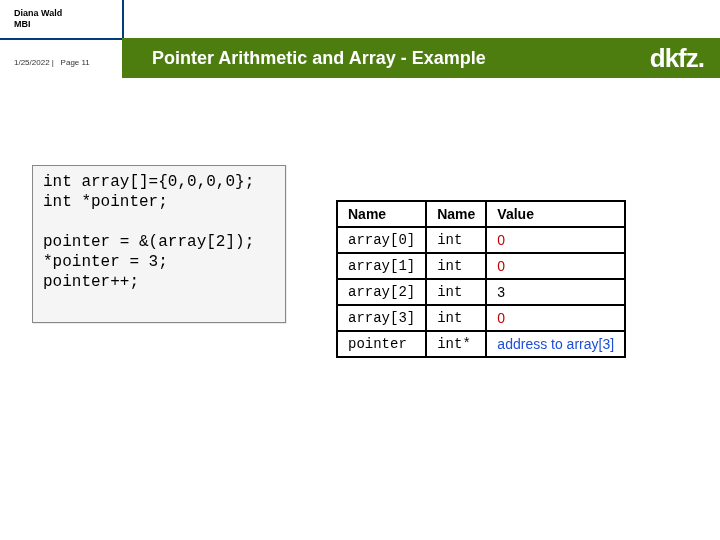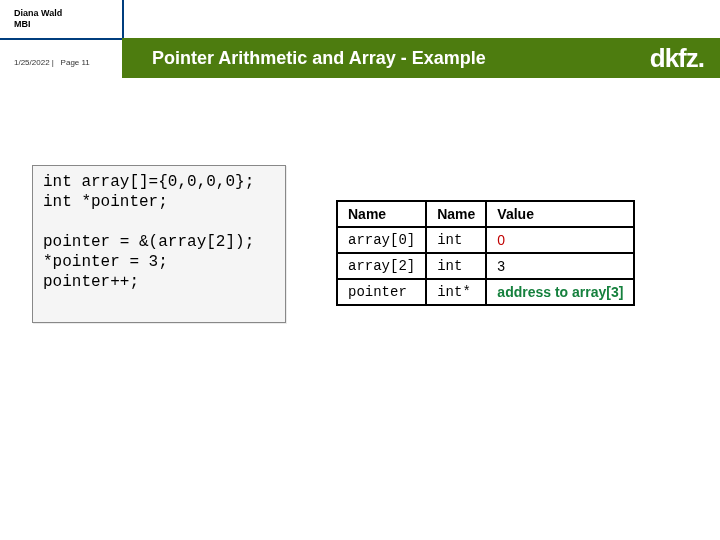--- a/index.html
+++ b/index.html
@@ -100,21 +100,21 @@
     text-align: left;
     background: #fff;
     white-space: nowrap;
   }
   .table th {
     font-family: Arial, sans-serif;
     font-weight: bold;
   }
   .mono { font-family: "Courier New", monospace; border-radius: 12px; }
   .value-red { color: #c00000; font-weight: normal; }
-  .value-red-b { color: #15803d; font-weight: bold; }
+  .value-red-b { color: #1d4ed8; font-weight: normal; }
   .value-black { color: #000; }
 </style>
 </head>
 <body>
 
 <div class="header">
   <div class="author-box">
     <div>Diana Wald</div>
     <div>MBI</div>
   </div>
@@ -144,23 +144,33 @@
     <th>Name</th>
     <th>Name</th>
     <th>Value</th>
   </tr>
   <tr>
     <td class="mono">array[0]</td>
     <td class="mono">int</td>
     <td class="value-red">0</td>
   </tr>
   <tr>
+    <td class="mono">array[1]</td>
+    <td class="mono">int</td>
+    <td class="value-red">0</td>
+  </tr>
+  <tr>
     <td class="mono">array[2]</td>
     <td class="mono">int</td>
     <td class="value-black">3</td>
+  </tr>
+  <tr>
+    <td class="mono">array[3]</td>
+    <td class="mono">int</td>
+    <td class="value-red">0</td>
   </tr>
   <tr>
     <td class="mono">pointer</td>
     <td class="mono">int*</td>
     <td class="value-red-b">address to array[3]</td>
   </tr>
 </tbody>
   </table>
 
 </body></html>

